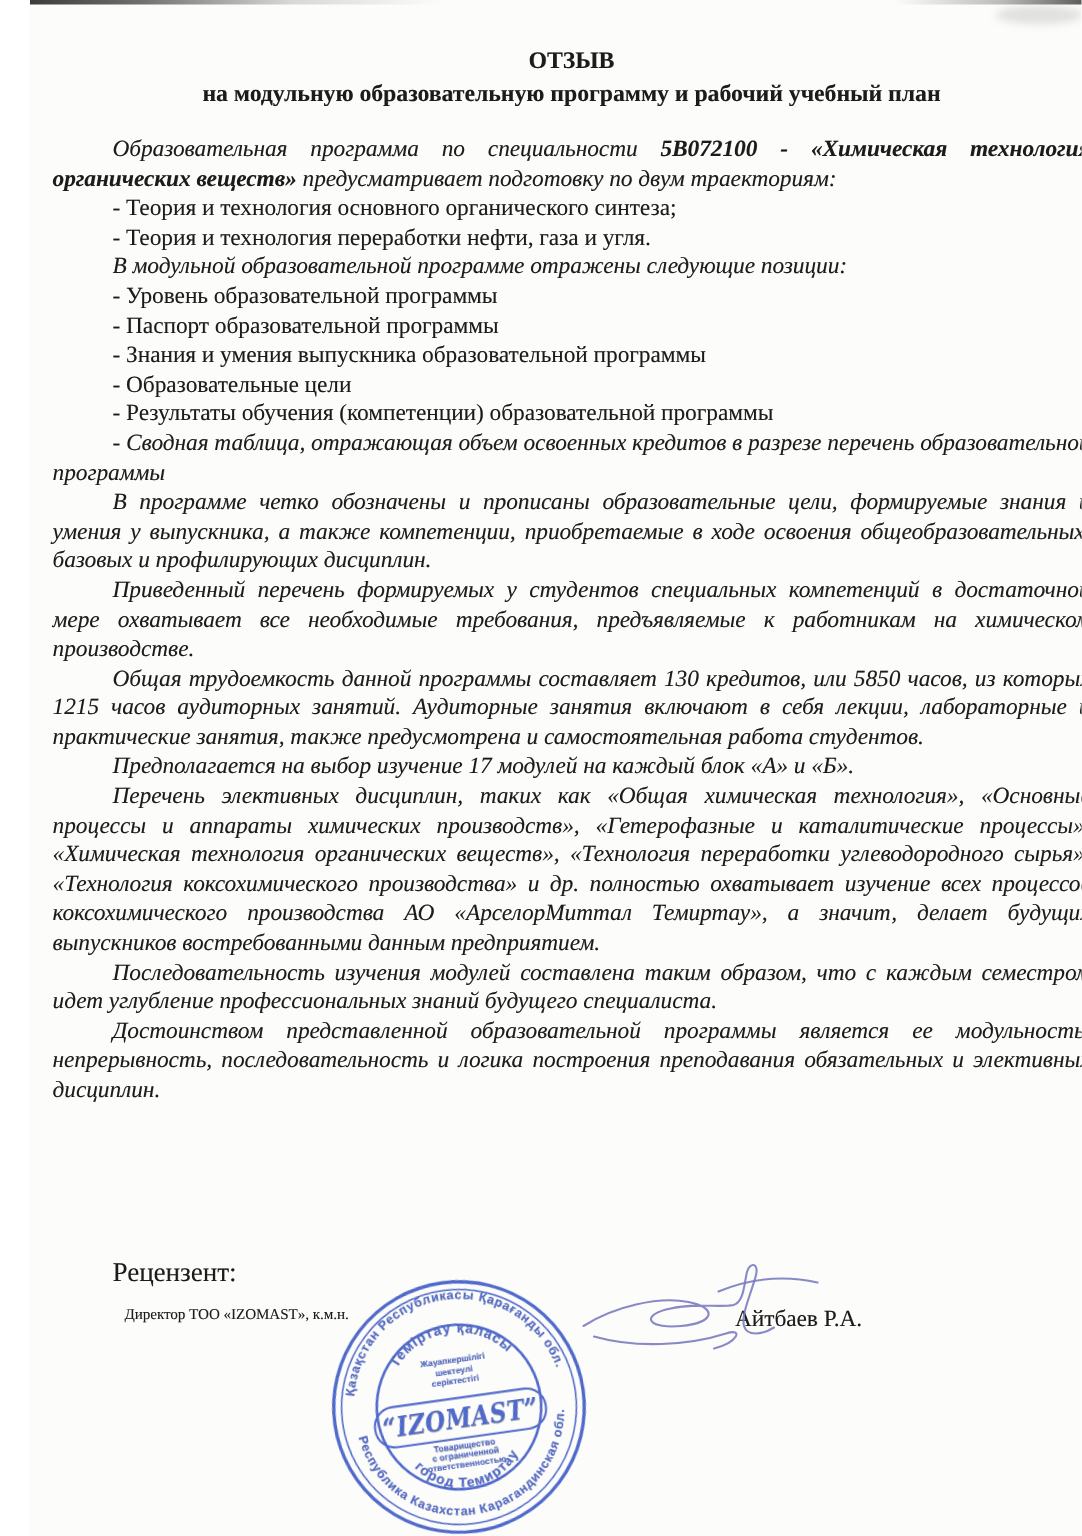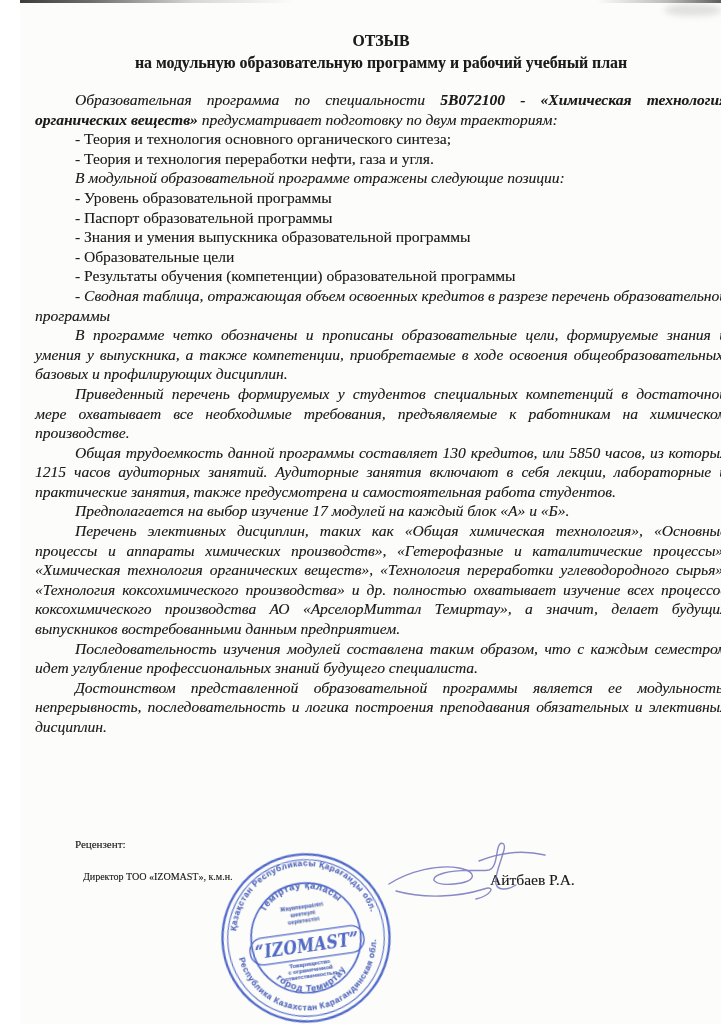--- a/index.html
+++ b/index.html
@@ -22,21 +22,21 @@
     background:rgba(150,150,150,.28);filter:blur(3px);border-radius:50%;
   }
   .content{padding:30px 14px 0 15px;}
   .header{text-align:center;font-weight:bold;font-size:15.8px;line-height:22px;margin-bottom:16px;}
   .header div{margin:0;}
   .bodytext{font-size:15.5px;line-height:19.6px;}
   .para{margin:0;text-indent:40px;text-align:justify;font-style:italic;}
   .li{margin:0;padding-left:40px;}
   b{font-weight:bold;}
   
-  .reviewer-label{position:absolute;left:55px;top:838px;font-size:11px;}
+  .reviewer-label{position:absolute;left:55px;top:838px;font-size:18px;}
   .reviewer-position{position:absolute;left:63px;top:871px;font-size:10px;white-space:nowrap;}
   .reviewer-name{position:absolute;left:470px;top:871px;font-size:15.5px;white-space:nowrap;}
   
   .stamp-wrap{
     position:absolute;left:199px;top:851px;width:174px;height:174px;
     transform:rotate(-8deg);
     mix-blend-mode:multiply;
   }
   .stamp-wrap svg{width:100%;height:100%;opacity:.88;filter:blur(.2px);}
   .stamp-wrap circle,.stamp-wrap rect{fill:none;stroke:var(--stamp-ink,#3a57c9);}

